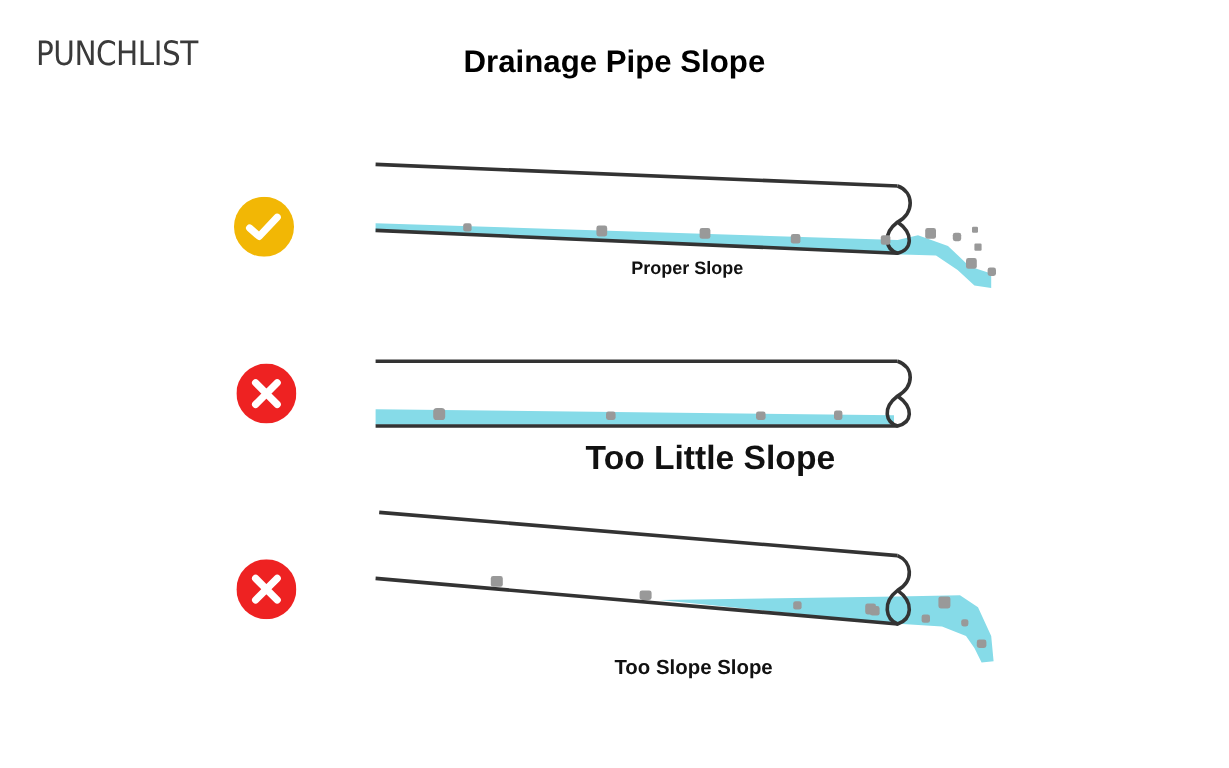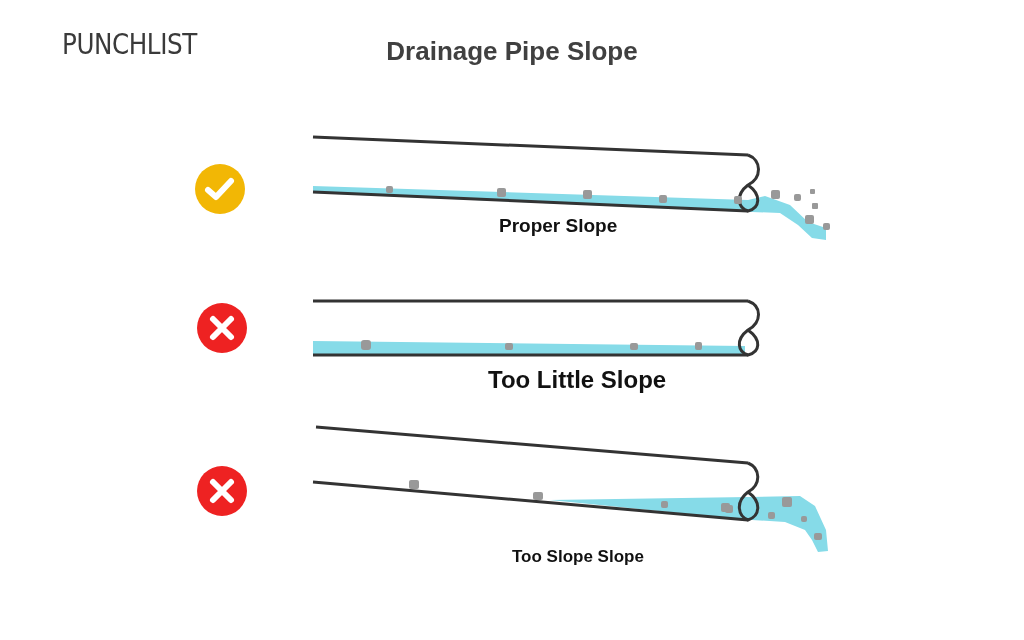--- a/index.html
+++ b/index.html
@@ -1,21 +1,21 @@
 <!DOCTYPE html>
 <html><head>
 <meta charset="utf-8">
 <style>
   html, body { margin:0; padding:0; background:#ffffff; }
   body { width:1024px; height:640px; position:relative; overflow:hidden; font-family:"Liberation Sans", sans-serif; }
-  .logo { position:absolute; left:30px; top:28px; width:160px; height:75px;margin-left:32px; }
+  .logo { position:absolute; left:30px; top:28px; width:160px; height:75px; }
   .logo-top { position:absolute; left:0; top:0; font-size:28px; color:#3a3a3a; letter-spacing:-0.5px; font-family:"DejaVu Sans", sans-serif; font-weight:normal; transform:scaleX(0.88); transform-origin:left top; }
   .logo-bottom { position:absolute; left:0; top:34px; height:36px; display:flex; align-items:center; }
   .logo-word { font-family:"DejaVu Sans", sans-serif; font-weight:bold; font-size:34px; color:#f2b705; margin-left:8px; letter-spacing:-1px; transform:scaleX(0.95); transform-origin:left center; }
-  .title { position:absolute; left:0; width:1024px; top:36px; text-align:center; font-size:26px; font-weight:bold; color:#404040; }
+  .title { position:absolute; left:0; width:1024px; top:36px; text-align:center; font-size:26px; font-weight:bold; color:#000000; }
   .title span { position:relative; left:0; }
   .badge { position:absolute; width:50px; height:50px; }
   .label { position:absolute; font-weight:bold; color:#111; white-space:nowrap; }
   svg.diagram { position:absolute; left:0; top:0; }
 </style>
 </head>
 <body>
 
 <div class="logo">
   <div class="logo-top">PUNCHLIST</div>
@@ -83,15 +83,15 @@
       <rect x="721" y="503" width="9" height="9" rx="2"></rect>
       <rect x="725" y="505" width="8" height="8" rx="2"></rect>
       <rect x="782" y="497" width="10" height="10" rx="2"></rect>
       <rect x="768" y="512" width="7" height="7" rx="2"></rect>
       <rect x="801" y="516" width="6" height="6" rx="2"></rect>
       <rect x="814" y="533" width="8" height="7" rx="2"></rect>
     </g>
   </g>
 </svg>
 
-<div class="label" style="left:499px;top:215px;font-size:19px;">Proper Slope</div>
-<div class="label" style="left:488px;top:366px;font-size:24px;">Too Little Slope</div>
+<div class="label" style="left:526px;top:215px;font-size:15px;">Proper Slope</div>
+<div class="label" style="left:488px;top:366px;font-size:28px;">Too Little Slope</div>
 <div class="label" style="left:512px;top:547px;font-size:17px;">Too Slope Slope</div>
 
 </body></html>

